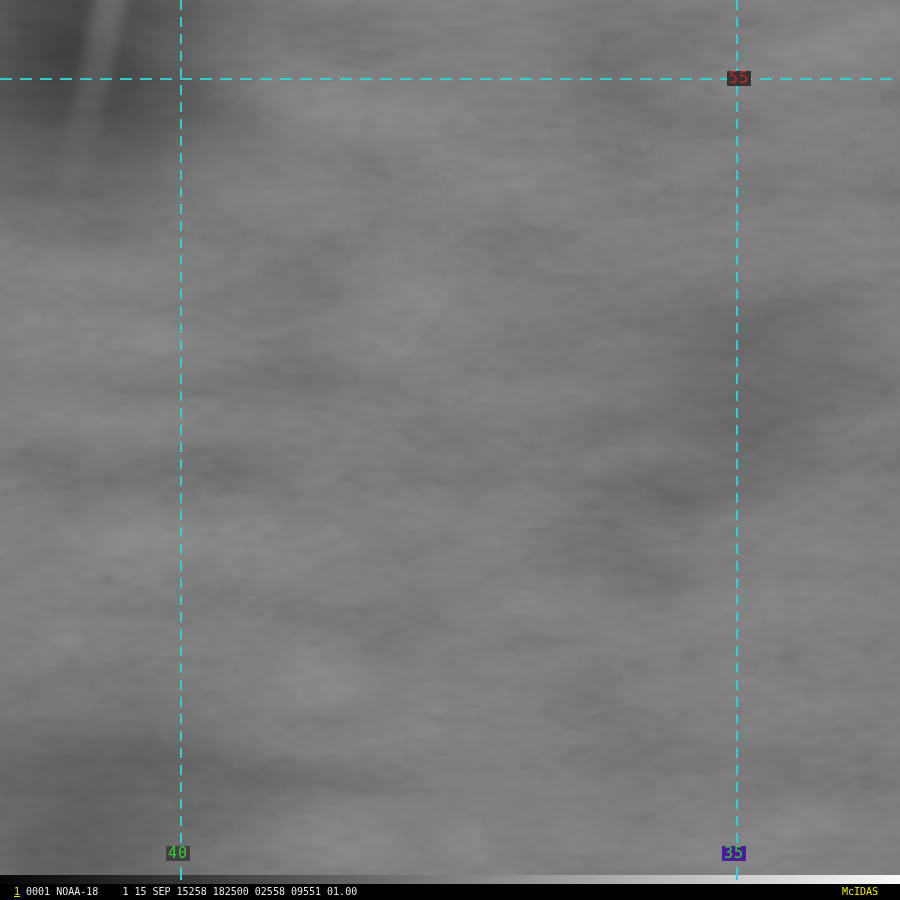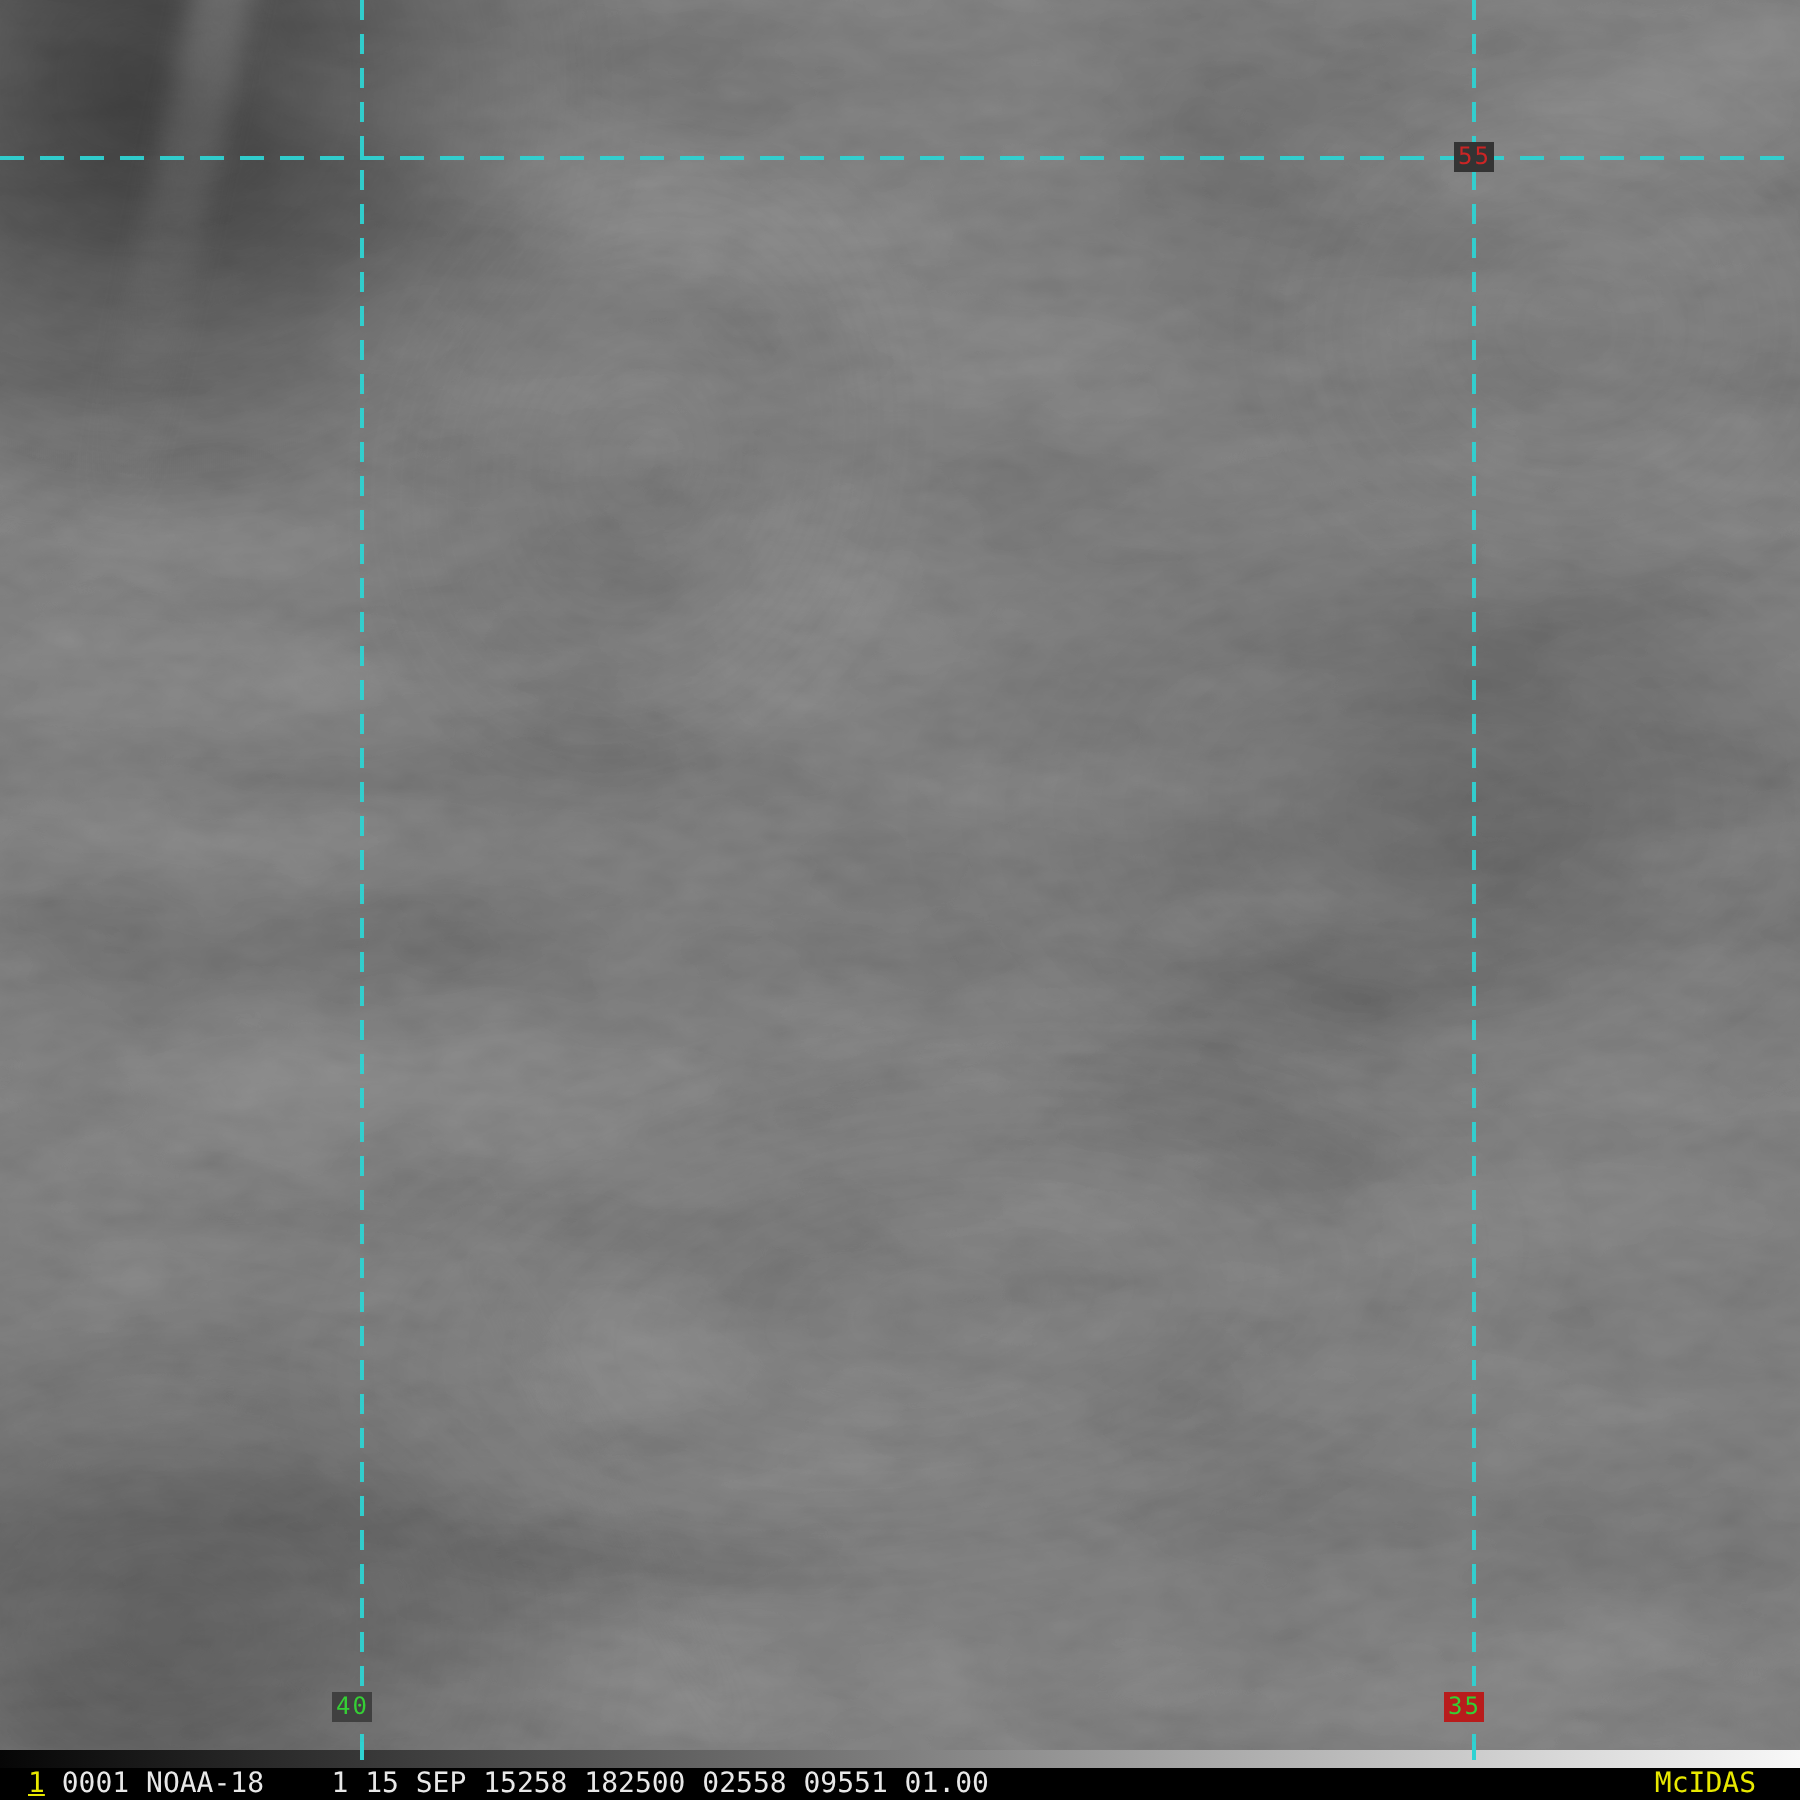--- a/index.html
+++ b/index.html
@@ -78,45 +78,45 @@
   .vline-40 { left: 180px; }
   .vline-35 { left: 736px; }
   .hline {
     position: absolute; left: 0; top: 78px; width: 900px; height: 2px; z-index: 3;
     background: repeating-linear-gradient(to right,
       rgba(47,210,210,.95) 0px, rgba(47,210,210,.95) 12px,
       rgba(47,210,210,0) 12px, rgba(47,210,210,0) 20px);
   }
   .grid-label {
     position: absolute; z-index: 4;
-    font-size: 12px; line-height: 13px; letter-spacing: 1px;
+    font-size: 15px; line-height: 13px; letter-spacing: 1px;
     padding: 1px 2px;
   }
   .label-55 { left: 727px; top: 71px; color: #cb2525; background: #343434; }
   .label-40 { left: 166px; top: 846px; color: #35cf35; background: #404040; }
-  .label-35 { left: 722px; top: 846px; color: #35cf35; background: #b91c1c; }
+  .label-35 { left: 722px; top: 846px; color: #35cf35; background: #4c1d95; }
   
   .wedge {
     position: absolute; left: 0; top: 875px;
     width: 900px; height: 9px;
     background: linear-gradient(to right, #060606, #f8f8f8);
   }
   .wedge-tick {
     position: absolute; top: 871px; width: 2px; height: 9px;
     background: #2fd2d2; z-index: 5;
   }
   .wedge-tick-40 { left: 180px; }
   .wedge-tick-35 { left: 736px; }
   
   .statusbar {
     position: absolute; left: 0; top: 884px;
     width: 900px; height: 16px;
     background: #000;
     color: #e8e8e8;
-    font-size: 14px; line-height: 16px;
+    font-size: 10px; line-height: 16px;
     white-space: pre;
     box-sizing: border-box;
     padding-left: 14px;
   }
   .frame-num { color: #e8e800; text-decoration: underline; }
   .brand { position: absolute; right: 22px; top: 0; color: #e8e800; text-align: right; }
 </style>
 </head>
 <body>
 

